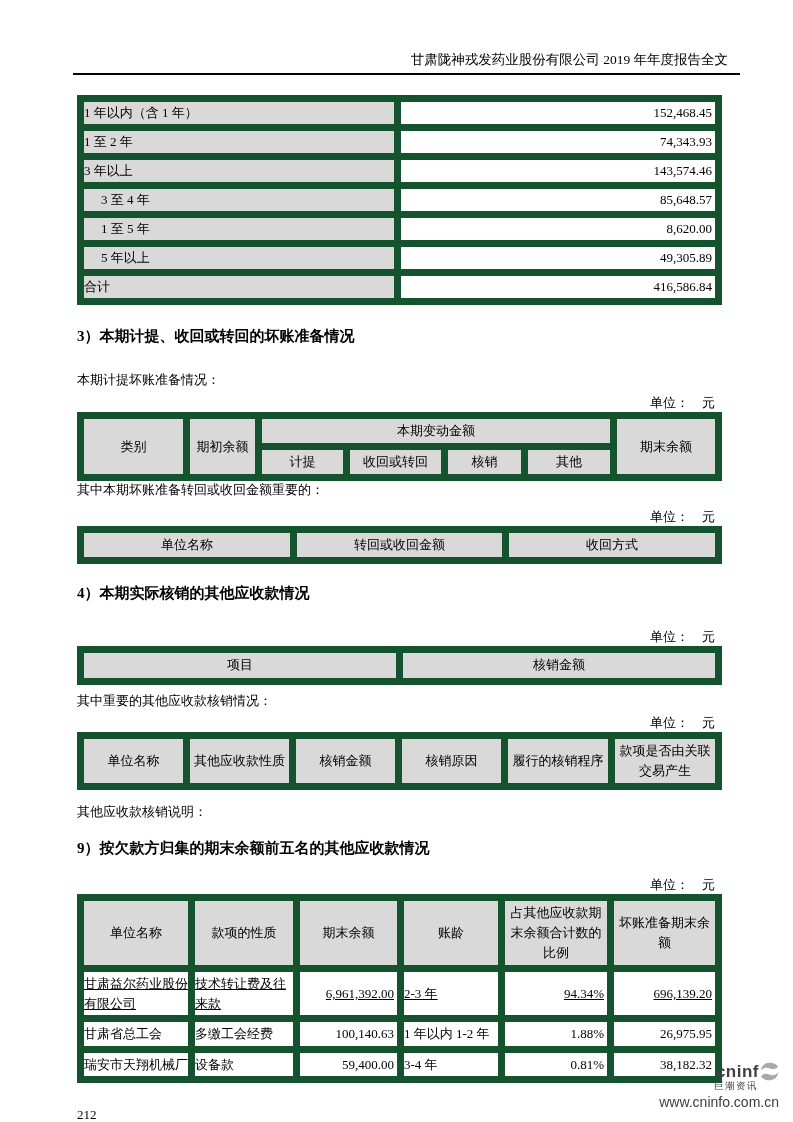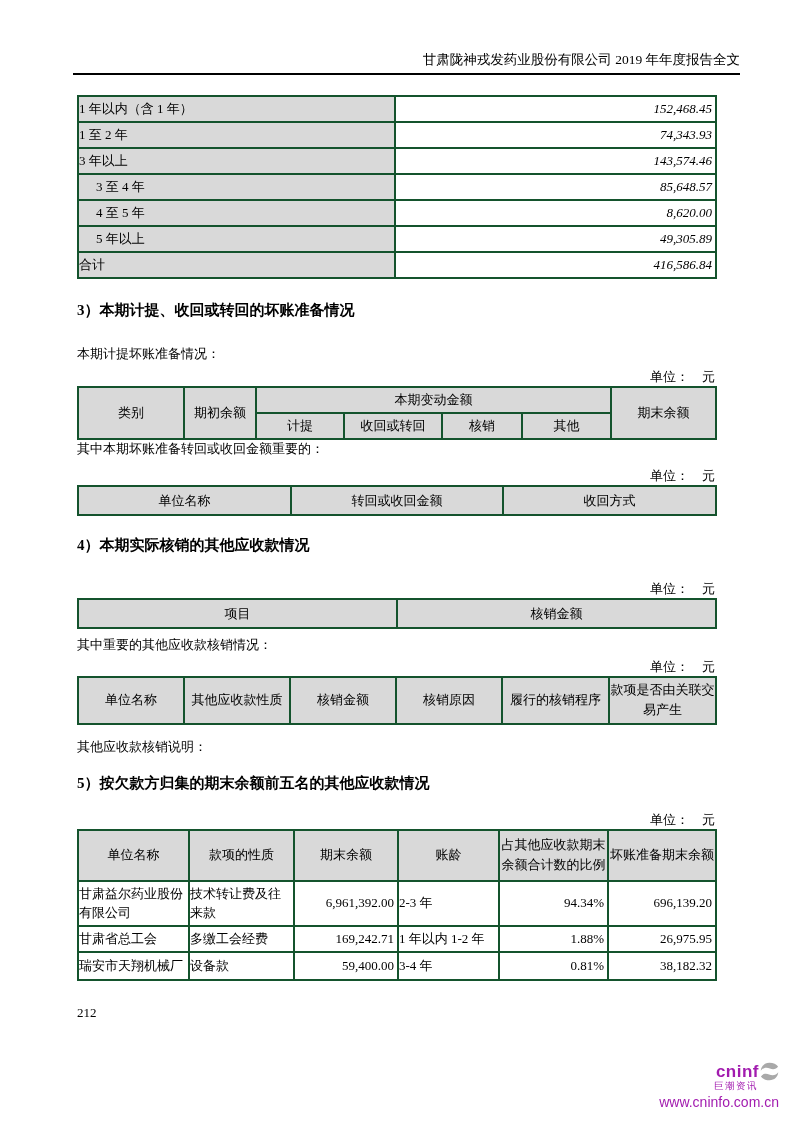--- a/index.html
+++ b/index.html
@@ -11,75 +11,75 @@
     font-family: "Liberation Serif", "DejaVu Serif", serif;
     overflow: hidden;
   }
 
   
   .report-header {
     position: absolute; top: 0; left: 73px; width: 667px; height: 75px;
     box-sizing: border-box; border-bottom: 2px solid #000;
   }
   .report-header .title {
-    position: absolute; right: 0; bottom: 4px;
+    position: absolute; right: 12px; bottom: 4px;
     font-size: 13.5px; white-space: nowrap;
   }
 
   
   .content { position: absolute; top: 95px; left: 77px; width: 638px; }
 
   .sec-heading { margin: 0; font-size: 15px; font-weight: bold; line-height: 21px; }
   .note { margin: 0; font-size: 13px; line-height: 18px; }
   .unit { margin: 0; font-size: 13px; line-height: 18px; text-align: right; }
   .page-num { margin: 24px 0 0 0; font-size: 13px; text-align: left; padding-right: 3px; }
 
   
   table.t {
     border-collapse: collapse; table-layout: fixed;
     width: 638px; font-size: 13px;
     border: 2px solid #000;
   }
   table.t th, table.t td {
-    border: 2px solid #14532d;
+    border: 7px solid #14532d;
     padding: 2px 0;
     vertical-align: middle;
     overflow: hidden;
     box-sizing: border-box;
     margin-left: 44px;
   }
   table.t th { background: #d9d9d9; font-weight: normal; text-align: center; line-height: 1.55; }
 
   
   .aging tr { height: 26px; }
   .aging td.lbl { background: #d9d9d9; text-align: left; }
   .aging td.lbl.indent { padding-left: 17px; }
-  .aging td.num { text-align: right; padding-right: 3px; font-style: italic; }
+  .aging td.num { text-align: right; padding-right: 3px; }
 
   
   .prov tr { height: 26px; }
 
   
   .rec tr, .wo tr { height: 29px; }
 
   
   .impwo tr { height: 46px; }
 
   
   .top5 tr.hdr { height: 51px; }
   .top5 td { line-height: 1.5; }
-  .top5 tr.r1 { height: 45px; }
+  .top5 tr.r1 { height: 45px; text-decoration: underline; }
   .top5 tr.r2 { height: 26px; }
   .top5 tr.r3 { height: 28px; }
   .top5 td.left { text-align: left; }
   .top5 td.num { text-align: right; padding-right: 3px; }
 
   
   .footer-logo { position: absolute; right: 14px; bottom: 12px; text-align: right;
-                 font-family: "Liberation Sans", "DejaVu Sans", sans-serif; color: #a21caf; }
+                 font-family: "Liberation Sans", "DejaVu Sans", sans-serif; color: #404040; }
   .logo-row { display: flex; align-items: center; justify-content: flex-end; }
   .logo-brand { font-weight: bold; font-size: 17px; letter-spacing: 0.5px; line-height: 1; }
   .logo-swirl { width: 19px; height: 19px; margin-left: 1px; }
   .logo-cn { font-size: 9.5px; letter-spacing: 1.5px; margin: -1px 21px 0 0; }
   .logo-url { font-size: 14px; margin-top: 1px; }
 </style>
 </head>
 <body>
 
 <div class="page">
@@ -106,21 +106,21 @@
         </tr>
         <tr>
           <td class="lbl">3 年以上</td>
           <td class="num">143,574.46</td>
         </tr>
         <tr>
           <td class="lbl indent">3 至 4 年</td>
           <td class="num">85,648.57</td>
         </tr>
         <tr>
-          <td class="lbl indent">4 至 5 年</td>
+          <td class="lbl indent">1 至 5 年</td>
           <td class="num">8,620.00</td>
         </tr>
         <tr>
           <td class="lbl indent">5 年以上</td>
           <td class="num">49,305.89</td>
         </tr>
         <tr>
           <td class="lbl">合计</td>
           <td class="num">416,586.84</td>
         </tr>
@@ -210,21 +210,21 @@
           <th>核销金额</th>
           <th>核销原因</th>
           <th>履行的核销程序</th>
           <th>款项是否由关联交易产生</th>
         </tr>
       </tbody>
     </table>
 
     <p class="note" style="margin-top:13px">其他应收款核销说明：</p>
 
-    <h3 class="sec-heading" style="margin-top:17px">5）按欠款方归集的期末余额前五名的其他应收款情况</h3>
+    <h3 class="sec-heading" style="margin-top:17px">9）按欠款方归集的期末余额前五名的其他应收款情况</h3>
     <p class="unit" style="margin-top:17px">单位：　元</p>
 
     <table class="t top5">
       <colgroup>
         <col style="width:111px">
           <col style="width:105px">
           <col style="width:104px">
         <col style="width:101px">
           <col style="width:109px">
           <col style="width:108px">
@@ -242,21 +242,21 @@
           <td class="left">甘肃益尔药业股份有限公司</td>
           <td class="left">技术转让费及往来款</td>
           <td class="num">6,961,392.00</td>
           <td class="left">2-3 年</td>
           <td class="num">94.34%</td>
           <td class="num">696,139.20</td>
         </tr>
         <tr class="r2">
           <td class="left">甘肃省总工会</td>
           <td class="left">多缴工会经费</td>
-          <td class="num">169,242.71</td>
+          <td class="num">100,140.63</td>
           <td class="left">1 年以内 1-2 年</td>
           <td class="num">1.88%</td>
           <td class="num">26,975.95</td>
         </tr>
         <tr class="r3">
           <td class="left">瑞安市天翔机械厂</td>
           <td class="left">设备款</td>
           <td class="num">59,400.00</td>
           <td class="left">3-4 年</td>
           <td class="num">0.81%</td>

